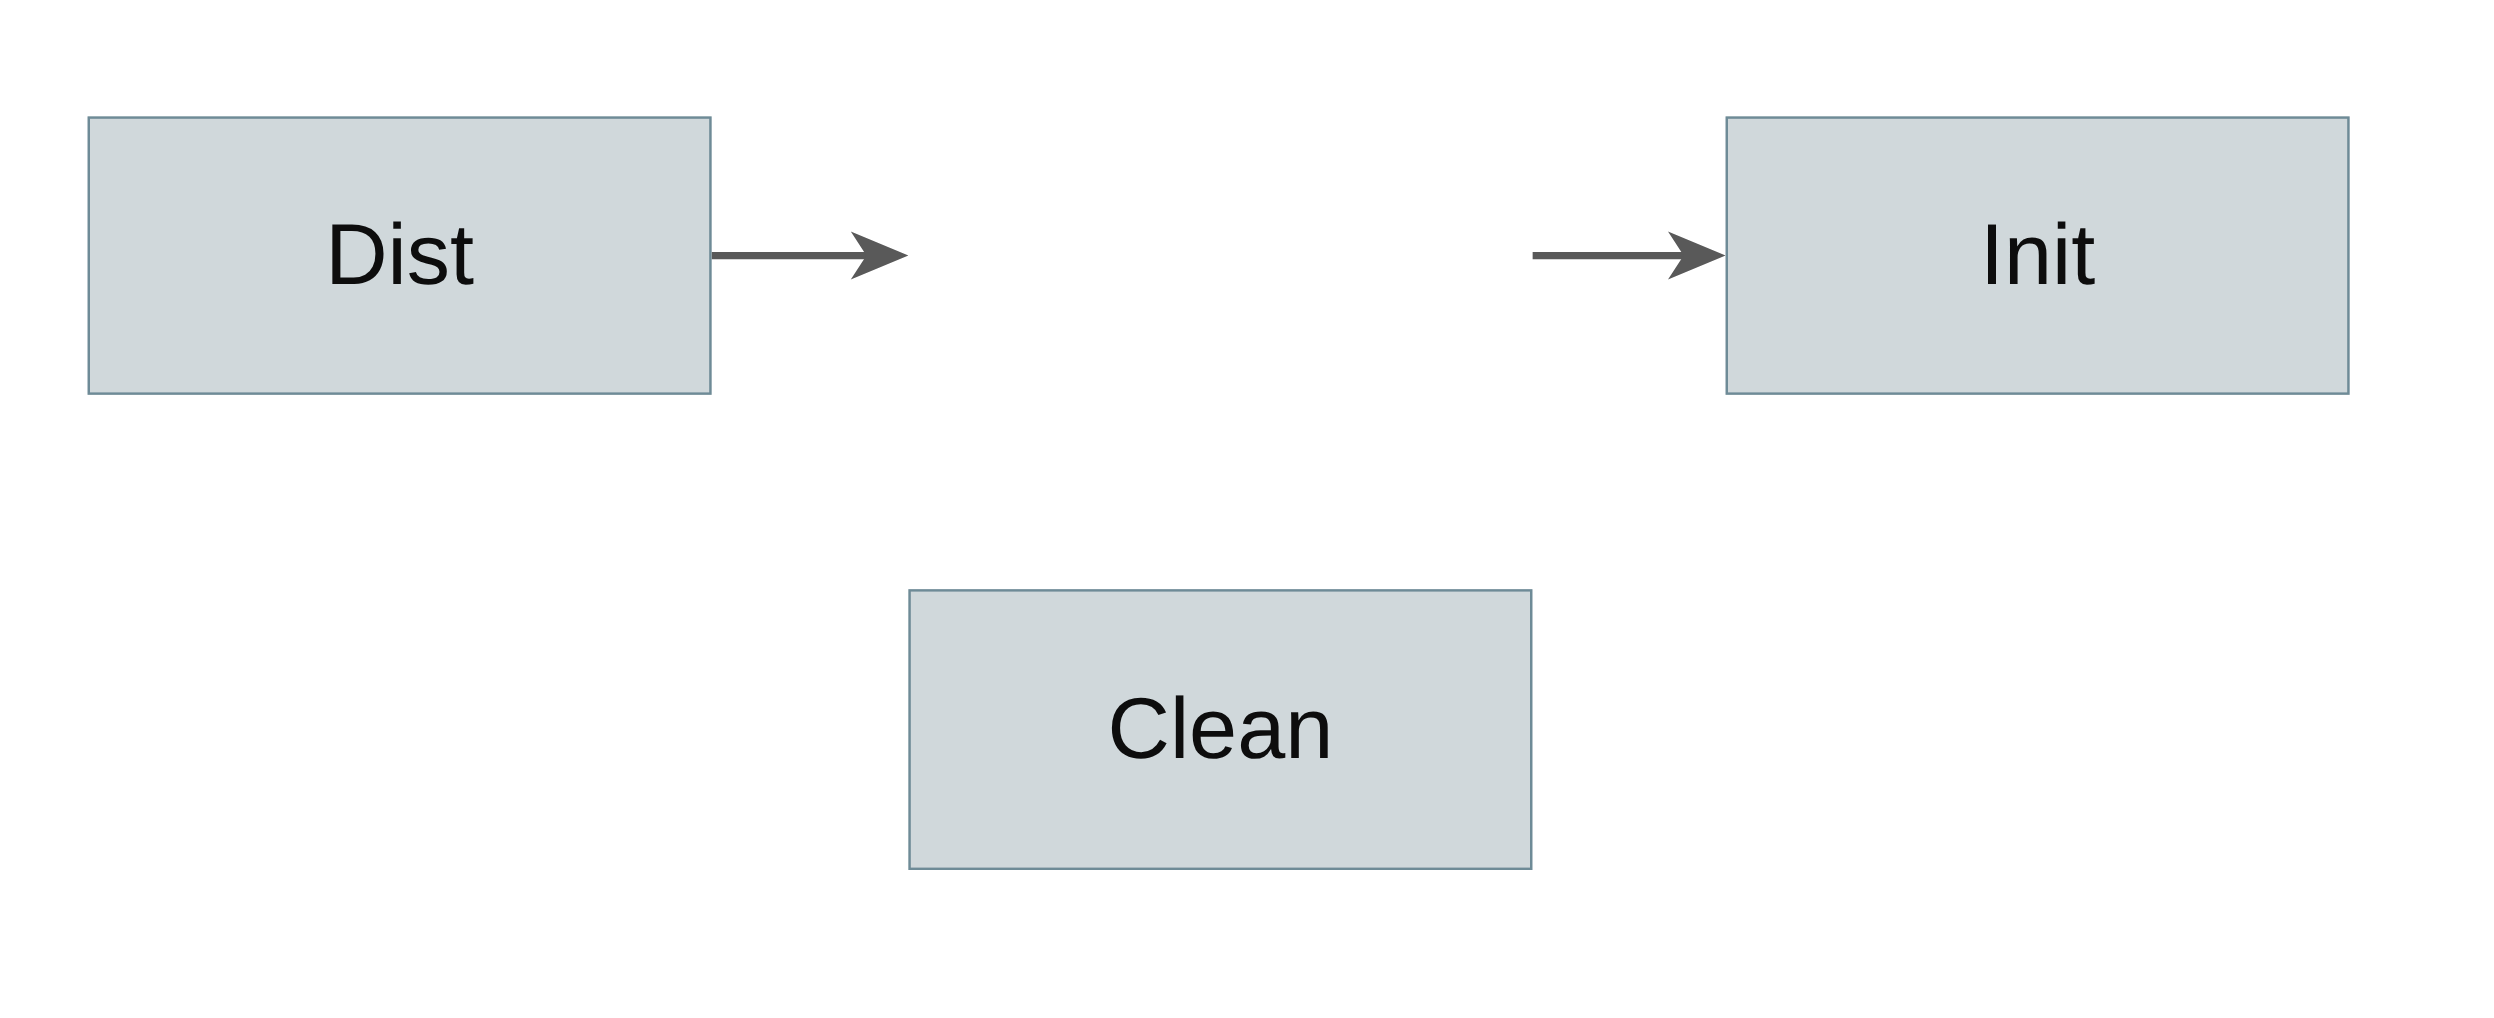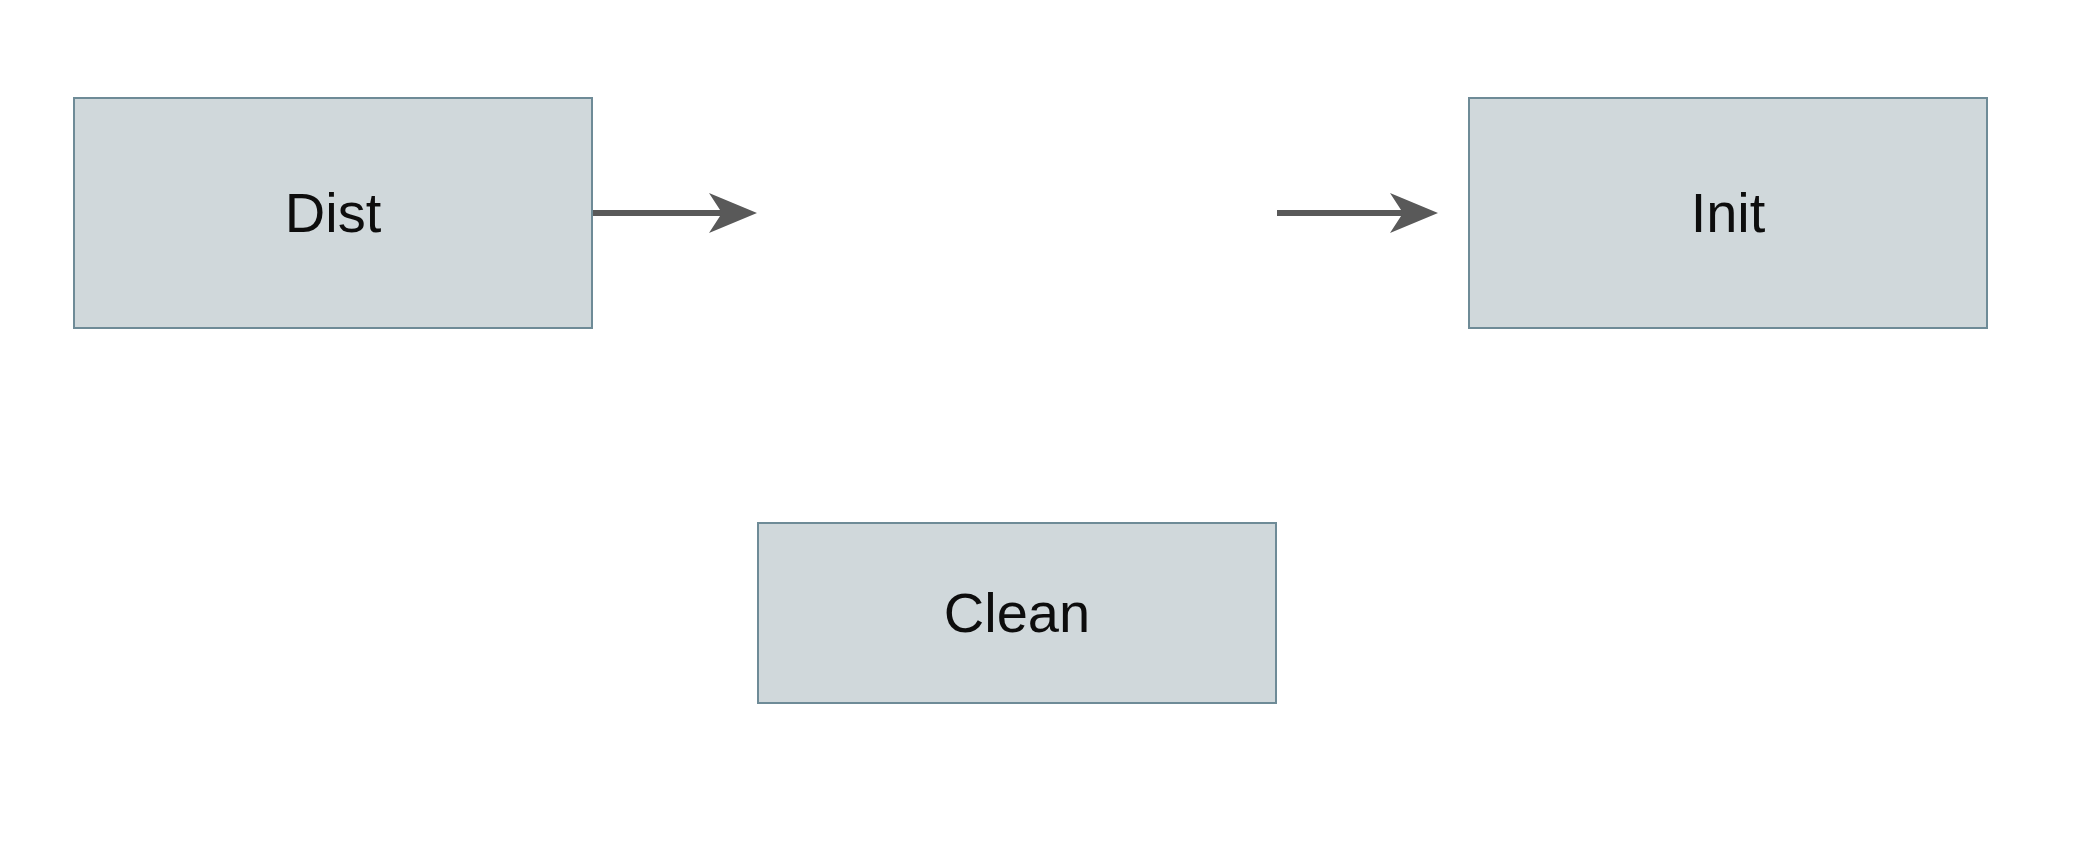--- a/index.html
+++ b/index.html
@@ -20,30 +20,30 @@
     width: 520px;
     height: 232px;
     background: #d0d8db;
     border: 2px solid #6e8b97;
     box-sizing: border-box;
     display: flex;
     align-items: center;
     justify-content: center;
   }
   .node-label {
-    font-size: 56px;
+    font-size: 72px;
     line-height: 1;
     color: #0d0d0d;
     letter-spacing: 0px;
     user-select: none;
   }
   .node-dist    { left: 73px;   top: 97px;  }
   .node-compile { left: 757px;  top: 97px;  }
-  .node-init    { left: 1438px; top: 97px; margin-left: 30px;  }
-  .node-clean   { left: 757px;  top: 522px; height: 182px; }
+  .node-init    { left: 1438px; top: 97px;  }
+  .node-clean   { left: 757px;  top: 491px; height: 234px; }
 
   .edge {
     position: absolute;
     display: block;
   }
   .edge-1 { left: 593px;  top: 183px; }
   .edge-2 { left: 1277px; top: 183px; }
 
   .edge line    { stroke: #595959; stroke-width: 6; }
   .edge polygon { fill: #595959; }

